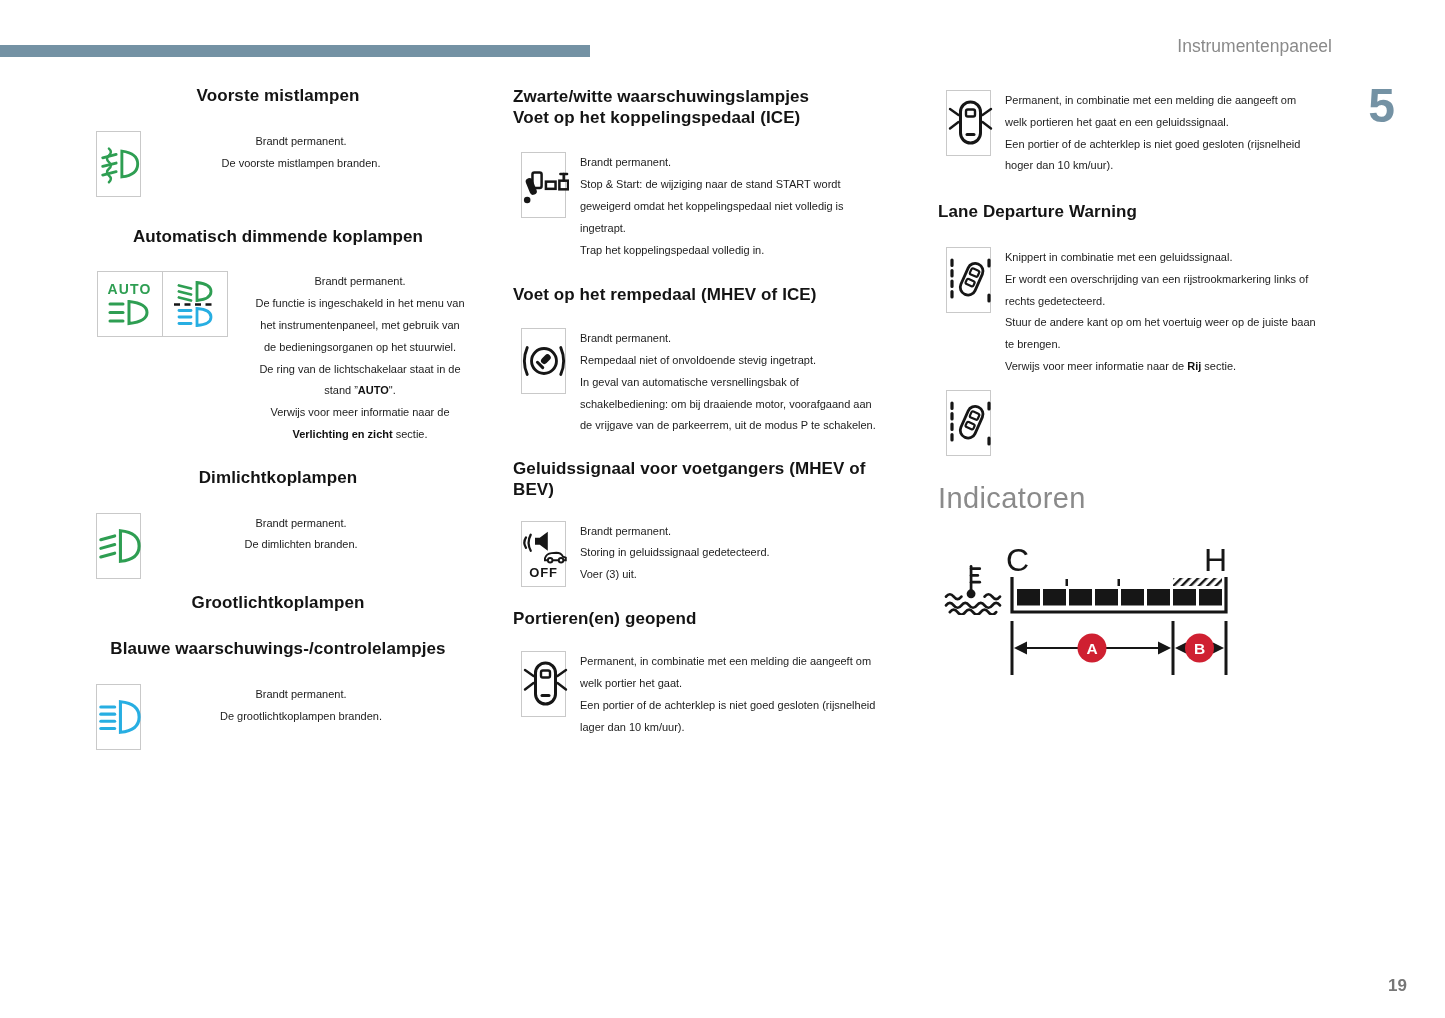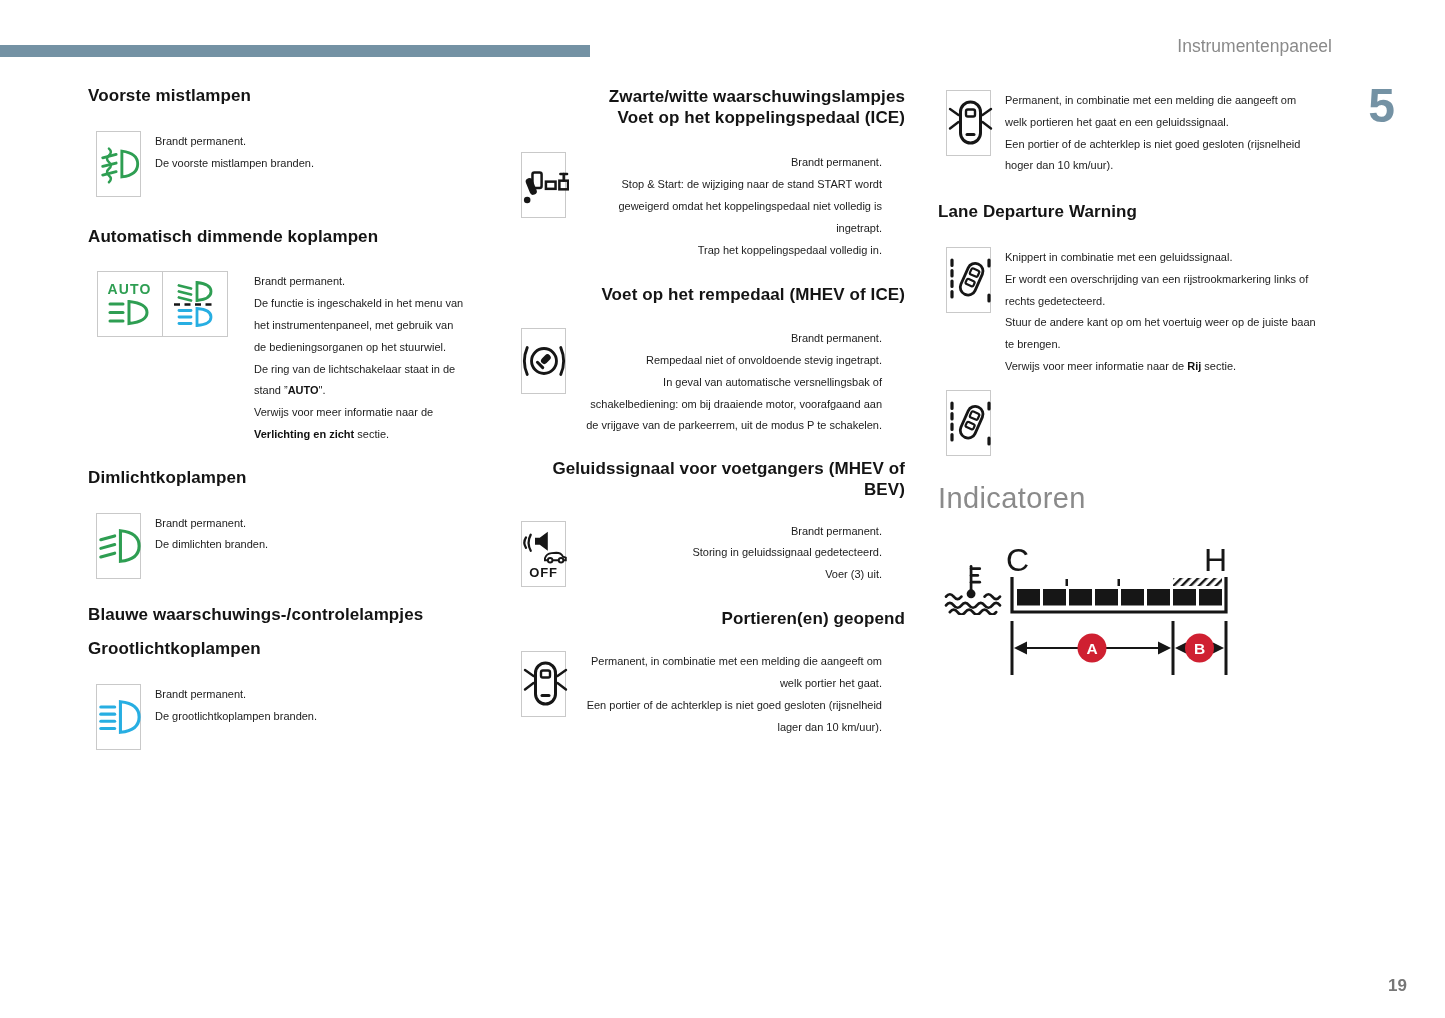--- a/index.html
+++ b/index.html
@@ -10,22 +10,22 @@
   html,body{margin:0;padding:0;}
   body{
     width:1445px;height:1018px;position:relative;background:#ffffff;overflow:hidden;
     font-family:"Liberation Sans","DejaVu Sans",sans-serif;color:var(--text);
   }
   .topbar{position:absolute;left:0;top:45px;width:590px;height:12px;background:var(--accent);}
   .runhead{position:absolute;top:36px;right:113px;font-size:17.5px;color:var(--muted-gray);text-align:center;}
   .chapnum{position:absolute;top:82px;right:50px;font-size:48px;font-weight:bold;line-height:1;color:var(--accent);}
   .pagenum{position:absolute;bottom:22px;right:38px;font-size:17px;font-weight:bold;color:#777777;}
   .col{position:absolute;}
-  #col-left{left:88px;top:86px;width:380px;}
-  #col-mid{left:513px;top:87px;width:392px;text-align:right;}
+  #col-left{left:88px;top:86px;width:380px;text-align:center;}
+  #col-mid{left:513px;top:87px;width:392px;}
   #col-right{left:938px;top:90px;width:396px;}
   .h2{font-size:17px;font-weight:bold;margin:0;color:#141414;line-height:1.22;letter-spacing:.1px;}
   .h1-gray{font-size:29px;font-weight:400;margin:0;color:var(--muted-gray);letter-spacing:.4px;}
   .h3-caps{font-size:20px;font-weight:bold;margin:0;color:#141414;font-variant:small-caps;line-height:1.45;letter-spacing:.6px;hyphens:manual;}
   .entry{display:flex;align-items:flex-start;margin-left:8px;}
   .iconbox{width:45px;height:66px;border:1px solid var(--box-border);background:#fff;
     display:flex;flex-direction:column;align-items:center;justify-content:center;flex:none;}
   .iconbox.wide2{width:132px;flex-direction:row;padding:0;border:none;}
   .halfbox{width:66px;height:66px;border:1px solid var(--box-border);display:flex;flex-direction:column;align-items:center;justify-content:center;}
   .halfbox + .halfbox{margin-left:-1px;}
@@ -123,22 +123,22 @@
           <line x1="19.5" y1="31.5" x2="5" y2="35.5"></line>
         </g>
       </svg>
     </div>
     <div class="txt">
       <p>Brandt permanent.</p>
       <p>De dimlichten branden.</p>
     </div>
   </div>
 
+  <h2 class="h2" style="margin-top:14px">Grootlichtkoplampen</h2>
   <h2 class="h2" style="margin-top:26px">Blauwe waarschuwings-/controlelampjes</h2>
-  <h2 class="h2" style="margin-top:14px">Grootlichtkoplampen</h2>
 
   <div class="entry" style="margin-top:24px">
     <div class="iconbox">
       <svg width="46" height="46" viewBox="0 0 48 48">
         <g fill="none" stroke="var(--icon-blue)" stroke-width="3.2" stroke-linecap="round">
           <path d="M25.5 8 Q45 10 45 24 Q45 38 25.5 40 Z"></path>
           <line x1="5" y1="13.5" x2="19.5" y2="13.5"></line>
           <line x1="5" y1="21" x2="19.5" y2="21"></line>
           <line x1="5" y1="28.5" x2="19.5" y2="28.5"></line>
           <line x1="5" y1="36" x2="19.5" y2="36"></line>

